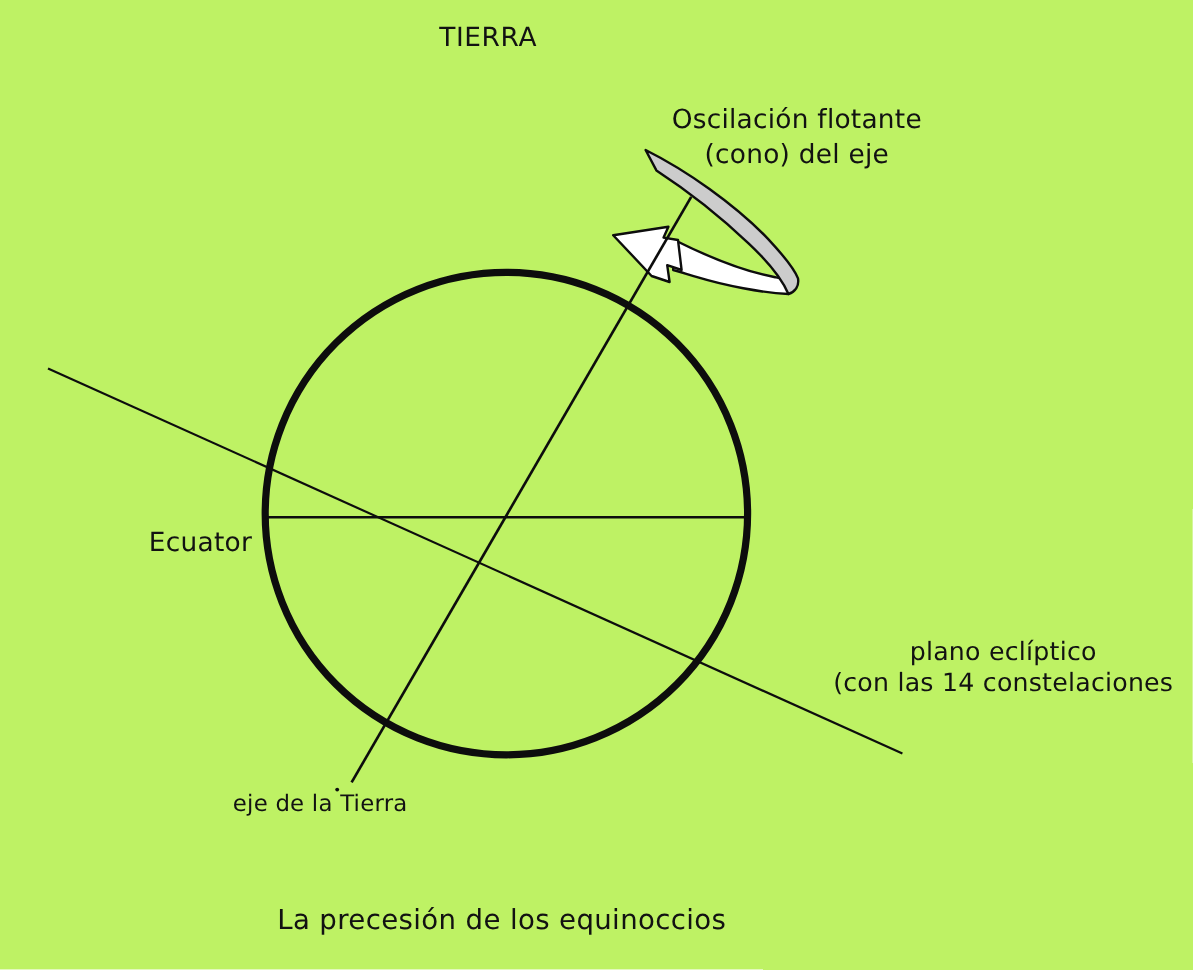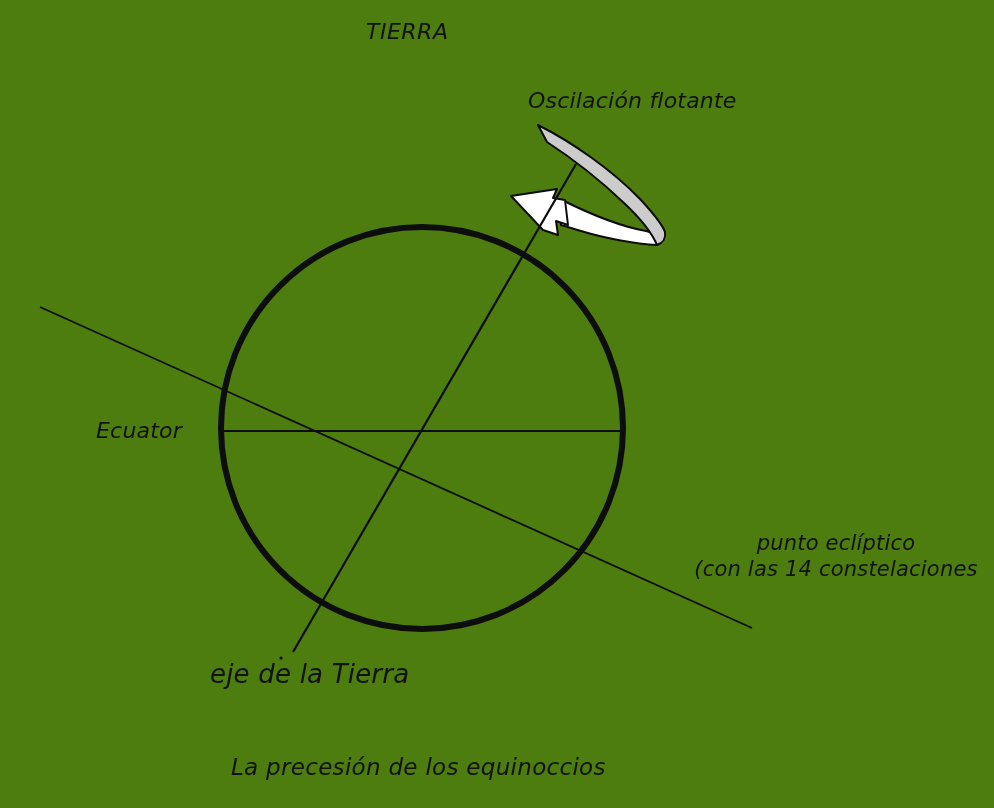--- a/index.html
+++ b/index.html
@@ -4,25 +4,24 @@
 <style>
   html, body {
     margin: 0;
     padding: 0;
     background: #ffffff;
   }
   .page {
     position: relative;
     width: 994px;
     height: 808px;
-    background: #4d7c0f;
+    background: #bef264;
     font-family: "DejaVu Sans", "Liberation Sans", sans-serif;
     color: #121212;
     overflow: hidden;
-    font-style: italic;
   }
   .diagram-svg {
     position: absolute;
     left: 0;
     top: 0;
     width: 994px;
     height: 808px;
   }
   .lbl {
     position: absolute;
@@ -34,43 +33,43 @@
     left: 366px;
     top: 19px;
     font-size: 22px;
     font-weight: 500;
     letter-spacing: 0.5px;
   }
   .lbl-oscillation {
     left: 528px;
     top: 86px;
     width: 272px;
+    text-align: center;
     font-size: 22px;
     line-height: 29px;
   }
   .lbl-equator {
     left: 96px;
-    top: 418px;
+    top: 440px;
     width: 114px;
-    text-align: left;
+    text-align: right;
     font-size: 22px;
   }
   .lbl-ecliptic {
     left: 683px;
     top: 530px;
     width: 306px;
     text-align: center;
     font-size: 21px;
     line-height: 26px;
   }
   .lbl-axis {
     left: 194px;
     top: 659px;
-    font-size: 26px;
-    margin-left: 16px;
+    font-size: 19px;
   }
   .lbl-caption {
     left: 231px;
     top: 754px;
     font-size: 23px;
     letter-spacing: 0.3px;
   }
 </style>
 </head>
 <body>
@@ -111,26 +110,27 @@
              C 666,238 663,243 657,245
              C 652,233 641,219 624,203
              C 600,180 570,157 547,142
              Z" fill="#cccccc" stroke="#0d0d0d" stroke-width="2" stroke-linejoin="round"></path>
   </svg>
 
   <div class="lbl lbl-title">TIERRA</div>
 
   <div class="lbl lbl-oscillation">
     <div>Oscilación flotante</div>
+    <div>(cono) del eje</div>
   </div>
 
   <div class="lbl lbl-equator">Ecuator</div>
 
   <div class="lbl lbl-ecliptic">
-    <div>punto eclíptico</div>
+    <div>plano eclíptico</div>
     <div>(con las 14 constelaciones</div>
   </div>
 
   <div class="lbl lbl-axis">eje de la Tierra</div>
 
   <div class="lbl lbl-caption">La precesión de los equinoccios</div>
 
 </div>
 
 </body></html>

